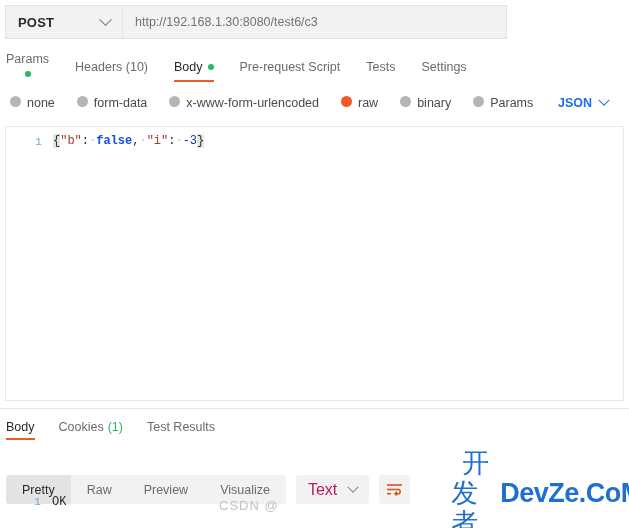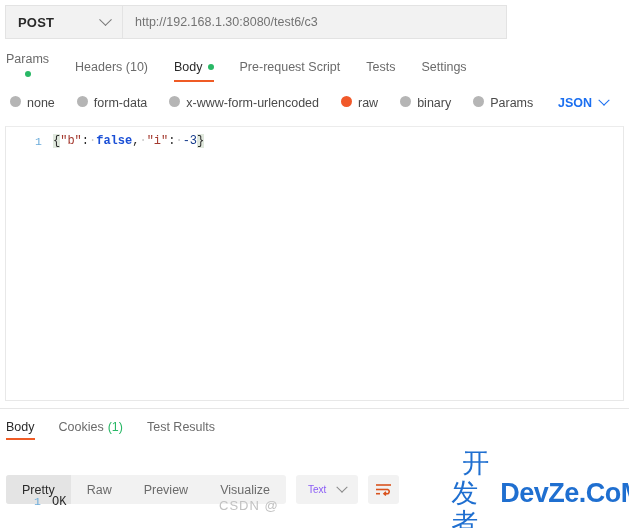--- a/index.html
+++ b/index.html
@@ -132,21 +132,21 @@
   }
   .seg {
     display: flex; align-items: center; padding: 0 16px;
     font-size: 12.5px; color: #6b6b6b;
   }
   .seg.active { background: #e4e4e4; color: #2a2a2a; }
   .fmt-select {
     margin-left: 10px; display: flex; align-items: center; gap: 12px;
     height: 29px; padding: 0 12px; background: #f2f2f2; border-radius: 3px;
   }
-  .fmt-label { font-size: 10px; color: #8b5cf6; }
+  .fmt-label { font-size: 16px; color: #be185d; }
   .chev-gray {
     width: 8px; height: 8px;
     border-right: 1.4px solid #8a8a8a; border-bottom: 1.4px solid #8a8a8a;
     transform: rotate(45deg) translate(-2px,-2px);
   }
   .wrap-btn {
     margin-left: 10px; width: 31px; height: 29px; background: #f2f2f2;
     border-radius: 3px; display: flex; align-items: center; justify-content: center;
   }
 

